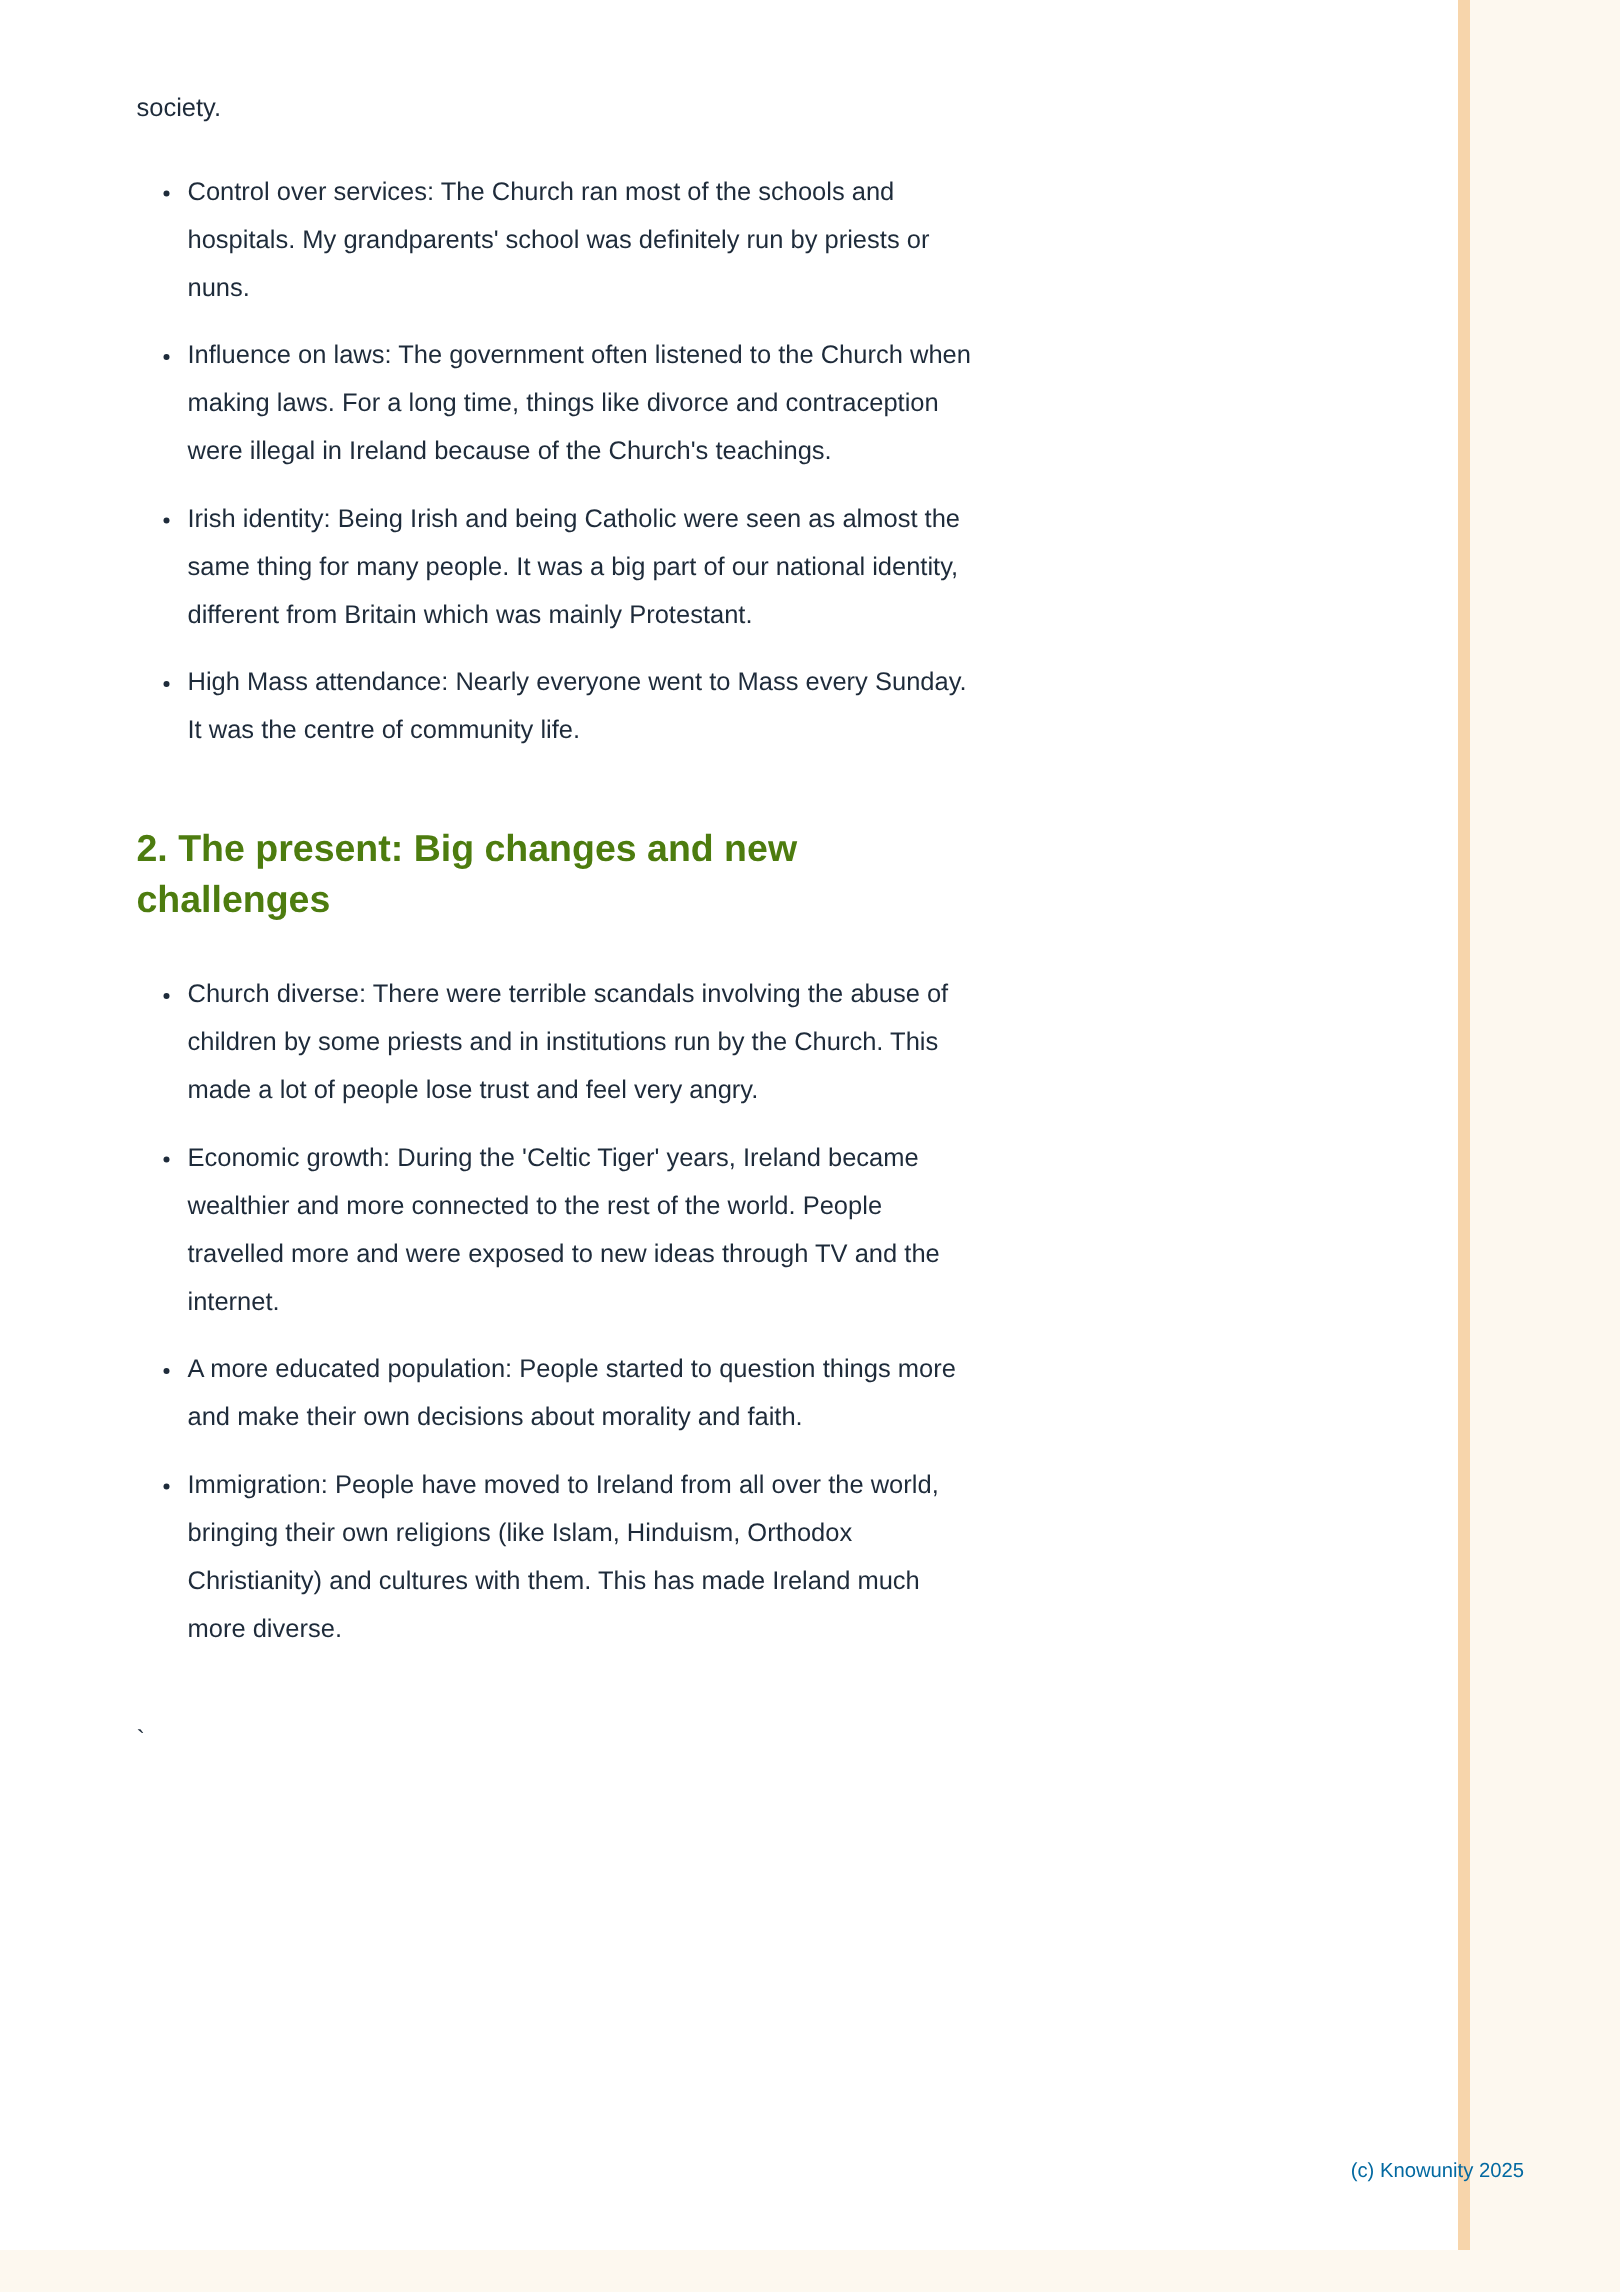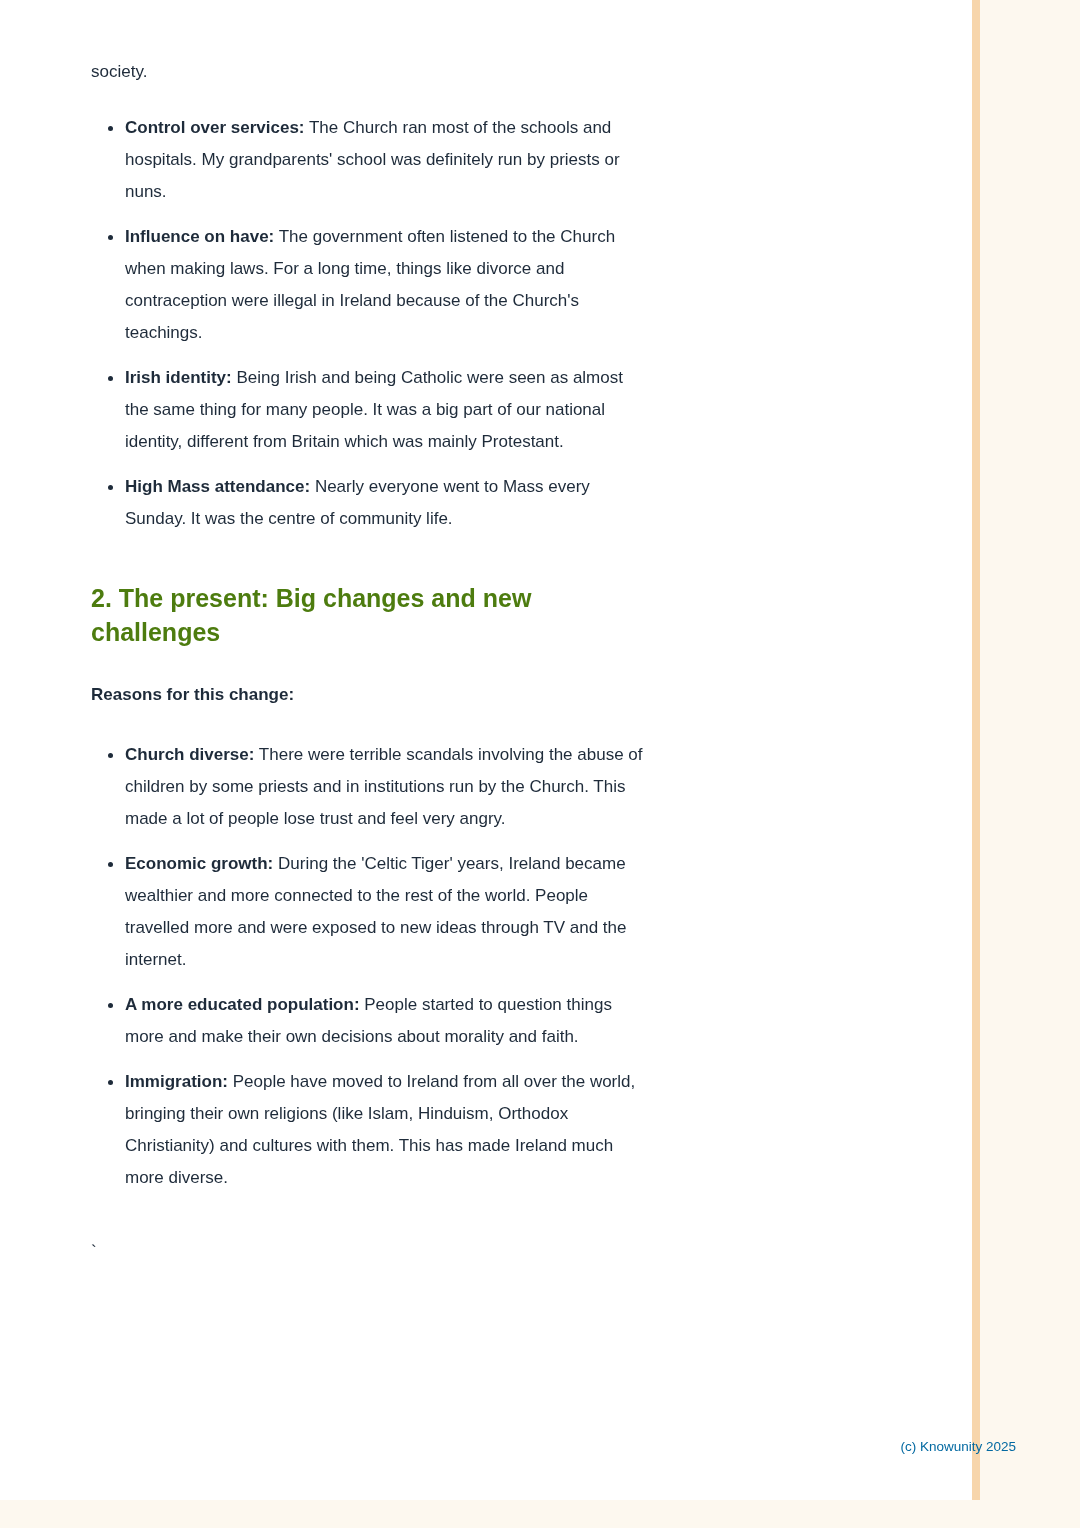--- a/index.html
+++ b/index.html
@@ -49,21 +49,21 @@
     list-style: disc outside;
   }
   ul.bullet-list li {
     margin-bottom: 13px;
     padding-left: 1px;
   }
   ul.bullet-list li::marker {
     color: #1e2b3a;
     font-size: 15px;
   }
-  .lead { font-weight: 700; }
+  .lead { font-weight: 400; }
   h2.section-heading {
     font-size: 25px;
     line-height: 34px;
     font-weight: 700;
     color: #4d7c0f;
     margin: 46px 0 30px 0;
   }
   p.bold-label {
     font-weight: 700;
     margin: 0 0 28px 0;
@@ -90,37 +90,36 @@
     <div class="content">
 
       <p class="body-text">society.</p>
 
       <ul class="bullet-list">
         <li>
           <strong class="lead">Control over services:</strong>
           <span>The Church ran most of the schools and hospitals. My grandparents' school was definitely run by priests or nuns.</span>
         </li>
         <li>
-          <strong class="lead">Influence on have:</strong>
+          <strong class="lead">Influence on laws:</strong>
           <span>The government often listened to the Church when making laws. For a long time, things like divorce and contraception were illegal in Ireland because of the Church's teachings.</span>
         </li>
         <li>
           <strong class="lead">Irish identity:</strong>
           <span>Being Irish and being Catholic were seen as almost the same thing for many people. It was a big part of our national identity, different from Britain which was mainly Protestant.</span>
         </li>
         <li>
           <strong class="lead">High Mass attendance:</strong>
           <span>Nearly everyone went to Mass every Sunday. It was the centre of community life.</span>
         </li>
       </ul>
 
       <h2 class="section-heading">2. The present: Big changes and new challenges</h2>
 
 
-      <p class="bold-label">Reasons for this change:</p>
 
       <ul class="bullet-list">
         <li>
           <strong class="lead">Church diverse:</strong>
           <span>There were terrible scandals involving the abuse of children by some priests and in institutions run by the Church. This made a lot of people lose trust and feel very angry.</span>
         </li>
         <li>
           <strong class="lead">Economic growth:</strong>
           <span>During the 'Celtic Tiger' years, Ireland became wealthier and more connected to the rest of the world. People travelled more and were exposed to new ideas through TV and the internet.</span>
         </li>

